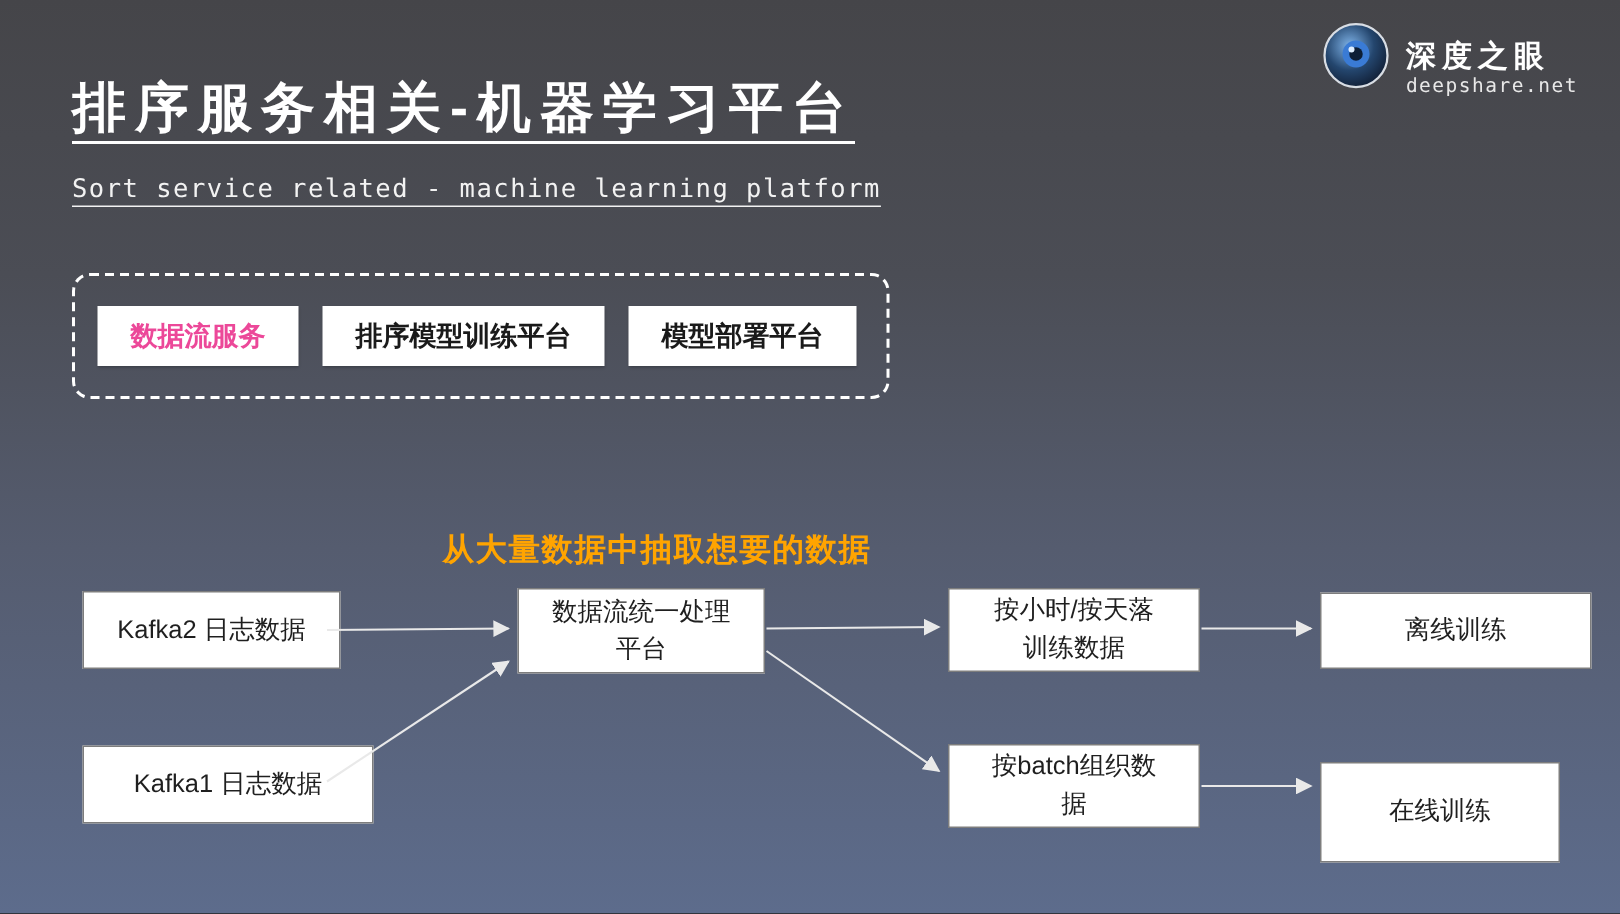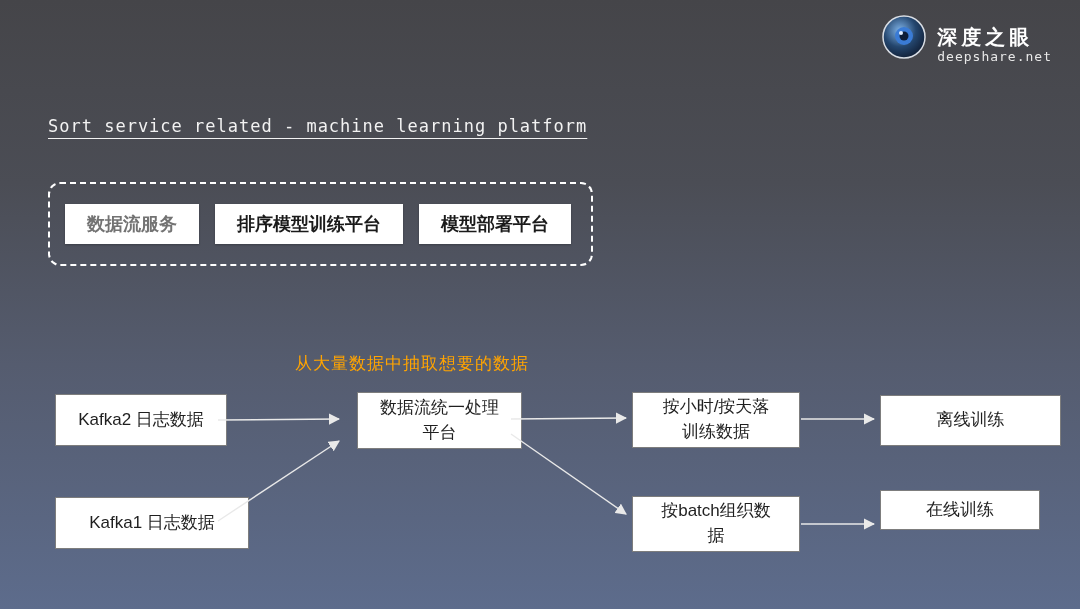--- a/index.html
+++ b/index.html
@@ -33,46 +33,47 @@
   .tabstrip{
     position:absolute;left:48px;top:182px;width:545px;height:84px;
     border:2px dashed #ffffff;border-radius:12px;
     display:flex;align-items:center;gap:16px;padding:0 15px;box-sizing:border-box;
   }
   .tab{
     background:#ffffff;height:40px;display:flex;align-items:center;justify-content:center;
     padding:0 22px;font-size:18px;font-weight:bold;color:#1a1a1a;white-space:nowrap;
     box-shadow:0 1px 2px rgba(0,0,0,0.25);cursor:pointer;
   }
-  .tab.active{color:#737373;}
+  .tab.active{color:#ec4899;}
   
   .annotation{
     position:absolute;left:295px;top:352px;
-    color:#ffa400;font-size:17px;font-weight:normal;letter-spacing:1px;white-space:nowrap;
+    color:#ffa400;font-size:21px;font-weight:bold;letter-spacing:1px;white-space:nowrap;
   }
   .node{
     position:absolute;background:#ffffff;border:1px solid #7d7d7d;
     display:flex;align-items:center;justify-content:center;text-align:center;
     color:#1f1f1f;font-size:17px;line-height:1.45;white-space:pre-line;
     box-sizing:border-box;
   }
   .n-kafka2{left:55px;top:394px;width:172px;height:52px;}
   .n-kafka1{left:55px;top:497px;width:194px;height:52px;}
-  .n-process{left:357px;top:392px;width:165px;height:57px;}
+  .n-process{left:345px;top:392px;width:165px;height:57px;}
   .n-hourly{left:632px;top:392px;width:168px;height:56px;}
   .n-batch{left:632px;top:496px;width:168px;height:56px;}
   .n-offline{left:880px;top:395px;width:181px;height:51px;}
-  .n-online{left:880px;top:490px;width:160px;height:40px;text-align:right;}
+  .n-online{left:880px;top:508px;width:160px;height:67px;text-align:right;}
   .arrows{position:absolute;left:0;top:0;width:1080px;height:609px;pointer-events:none;}
 </style>
 </head>
 <body>
 
 <div class="slide">
 
+  <div class="title">排序服务相关-机器学习平台</div>
   <div class="subtitle">Sort service related - machine learning platform</div>
 
   <div class="brand">
     <span>
       <svg width="46" height="46" viewBox="0 0 46 46">
         <defs>
           <radialGradient id="eyeg" cx="40%" cy="35%" r="70%">
             <stop offset="0%" stop-color="#7fb3e8"></stop>
             <stop offset="55%" stop-color="#24466e"></stop>
             <stop offset="100%" stop-color="#101d33"></stop>

